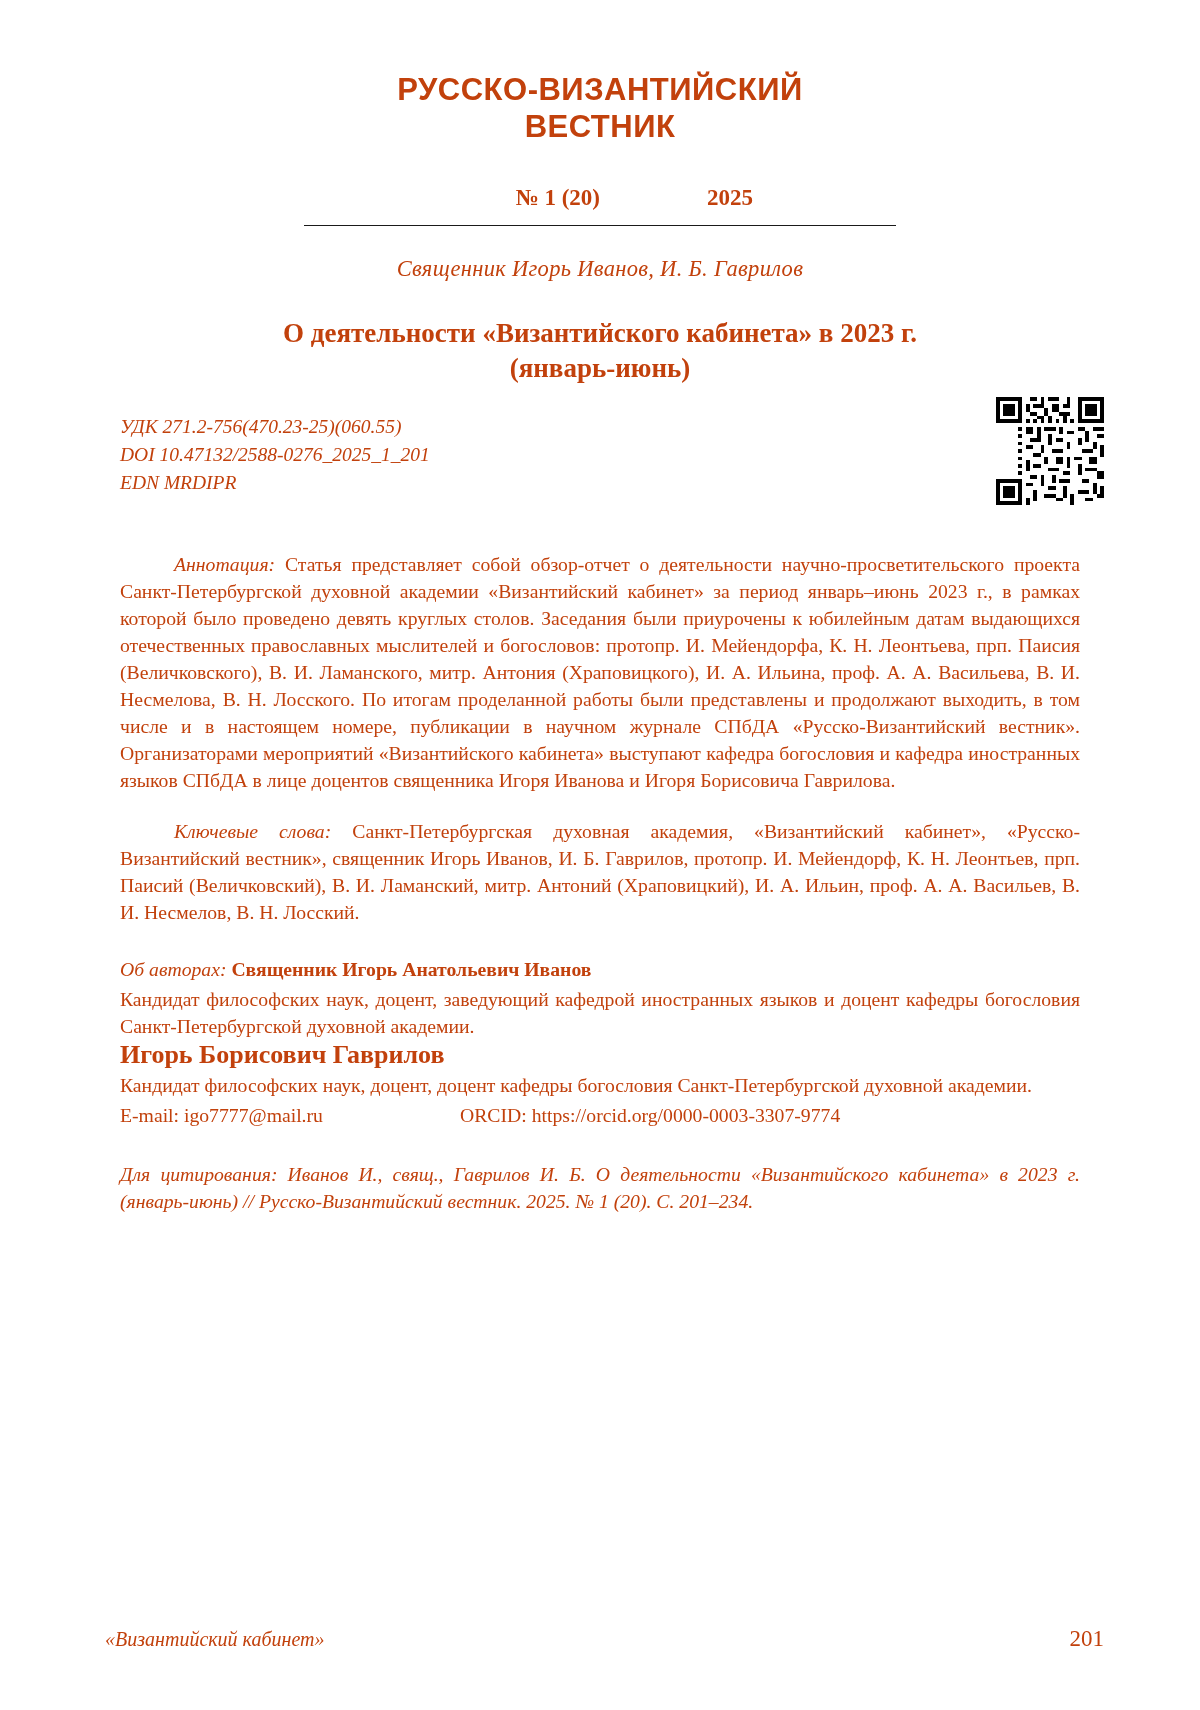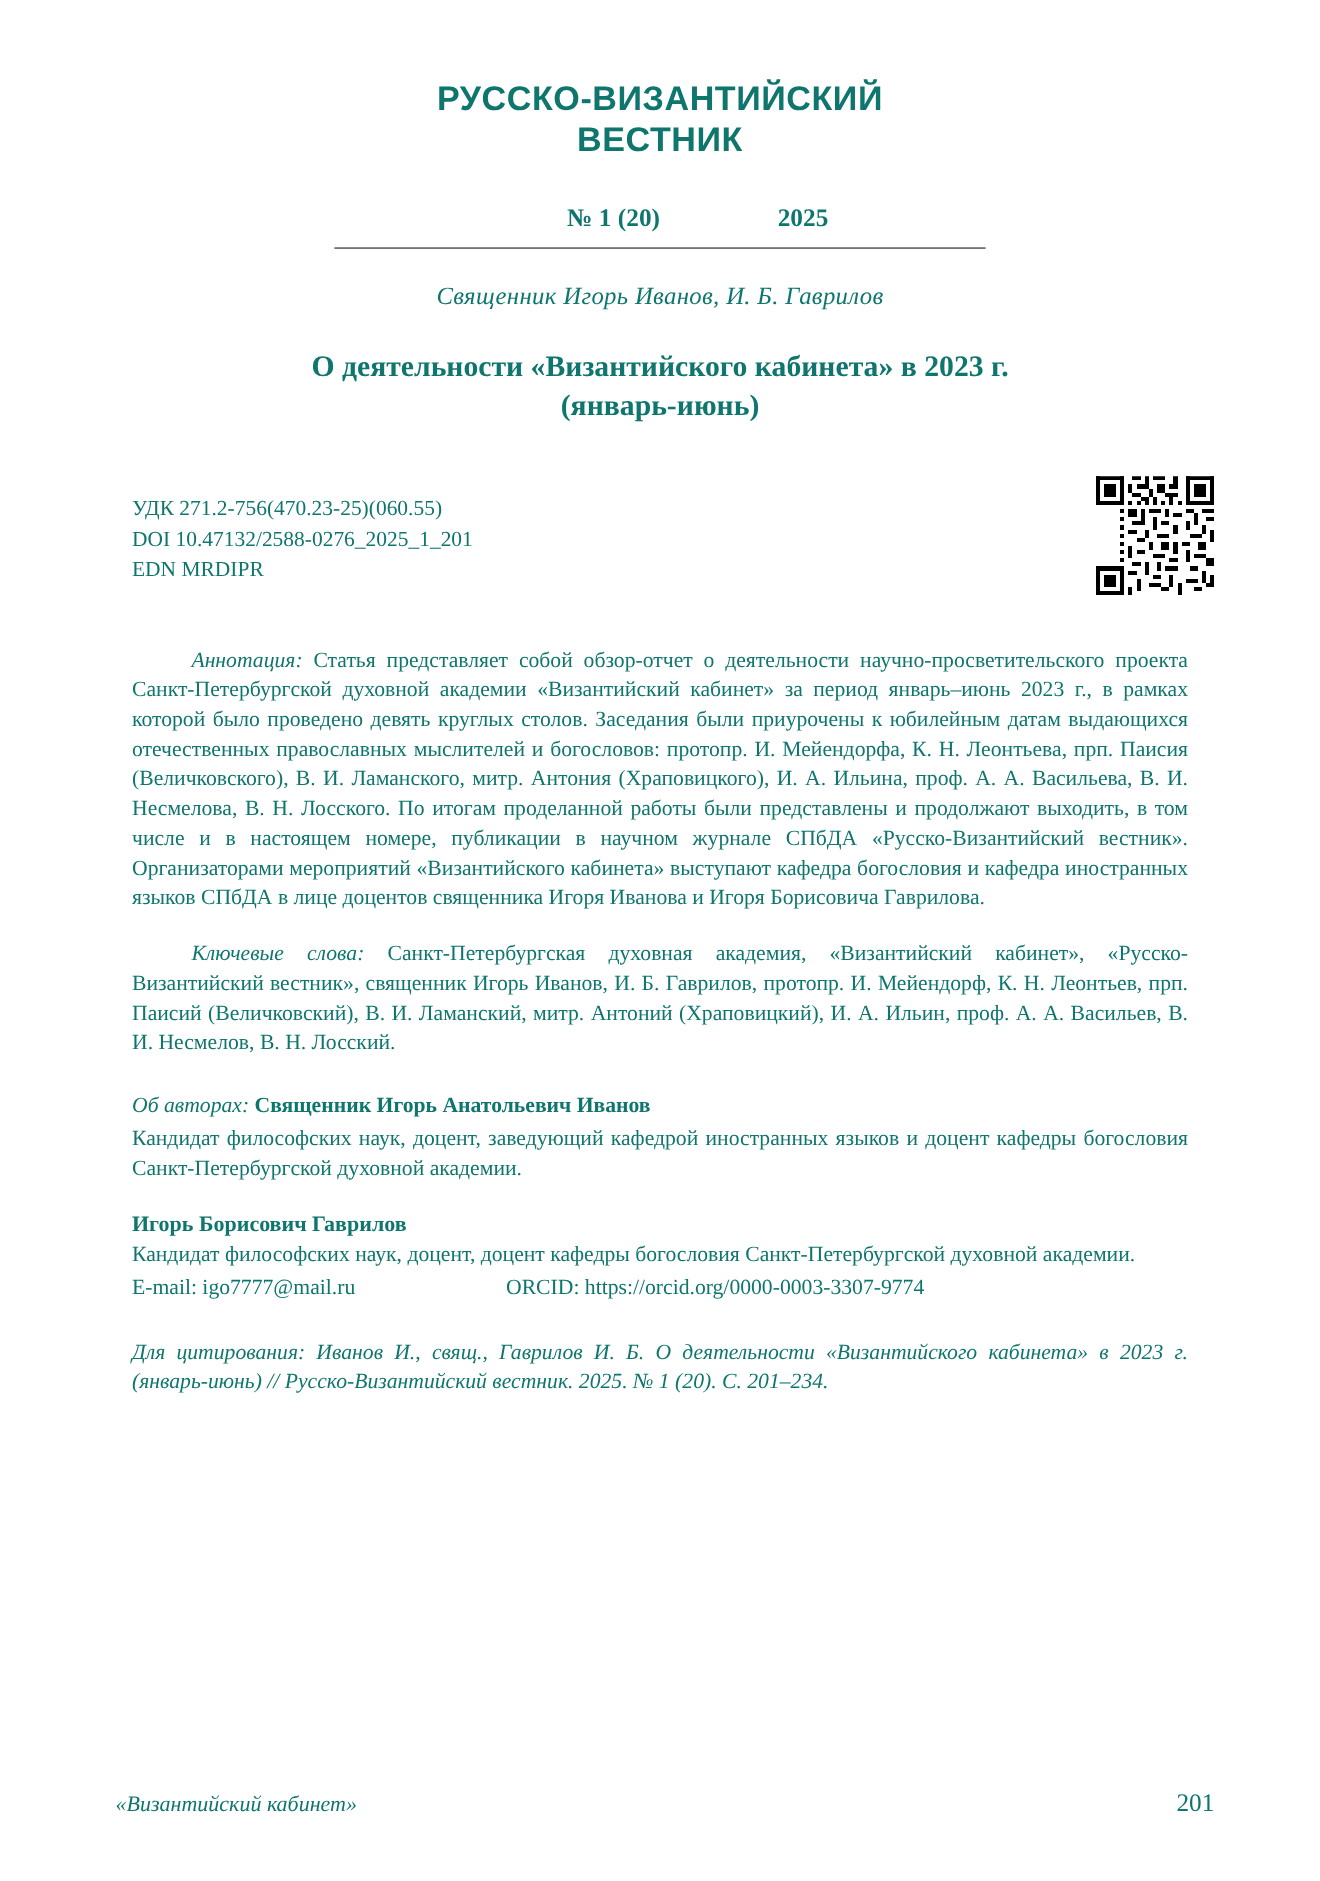--- a/index.html
+++ b/index.html
@@ -7,21 +7,21 @@
     padding: 0;
     background: #ffffff;
   }
   .page {
     position: relative;
     width: 1200px;
     height: 1710px;
     margin: 0 auto;
     background: #ffffff;
     font-family: "Liberation Serif", "DejaVu Serif", serif;
-    color: #0f766e;
+    color: #c2410c;
     box-sizing: border-box;
     overflow: hidden;
   }
 
   
   .masthead {
     text-align: center;
     padding-top: 72px;
   }
   .journal-title {
@@ -69,23 +69,24 @@
     text-align: center;
     font-weight: bold;
     font-size: 27px;
     line-height: 1.28;
     margin: 34px 118px 0 118px;
   }
 
   
   .meta-zone {
     position: relative;
-    margin-top: 64px;
+    margin-top: 28px;
     padding-left: 120px;
     min-height: 112px;
+    font-style: italic;
   }
   .meta-lines {
     font-size: 19.5px;
     line-height: 1.42;
   }
   .qr {
     position: absolute;
     right: 96px;
     top: -16px;
     width: 108px;
@@ -110,22 +111,21 @@
 
   .about-head {
     font-size: 19.7px;
     line-height: 1.4;
     margin-top: 30px;
   }
   .about-head .label { font-style: italic; }
   .about-head .name { font-weight: bold; }
   .about-name2 {
     font-weight: bold;
-    font-size: 20px;
-    margin-top: 26px;
+    font-size: 26px;
   }
   .about-desc {
     text-align: justify;
     font-size: 19.7px;
     line-height: 1.37;
     margin-top: 2px;
   }
   .contact-row {
     display: flex;
     font-size: 19.7px;

